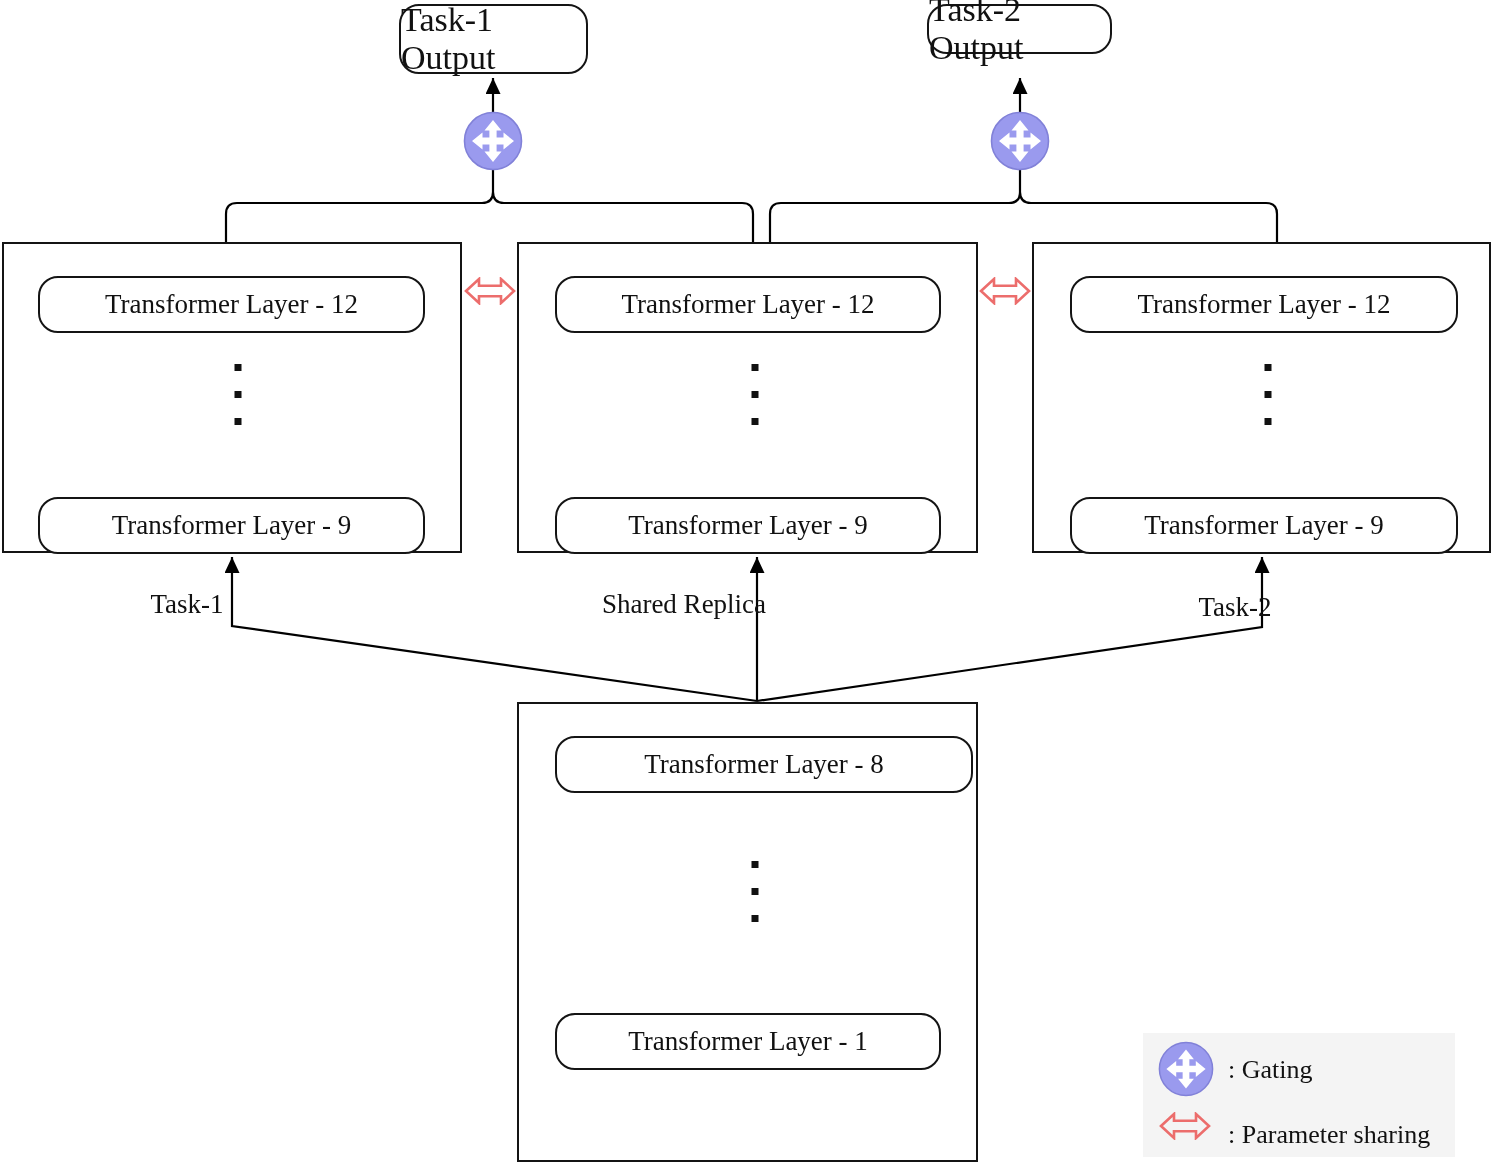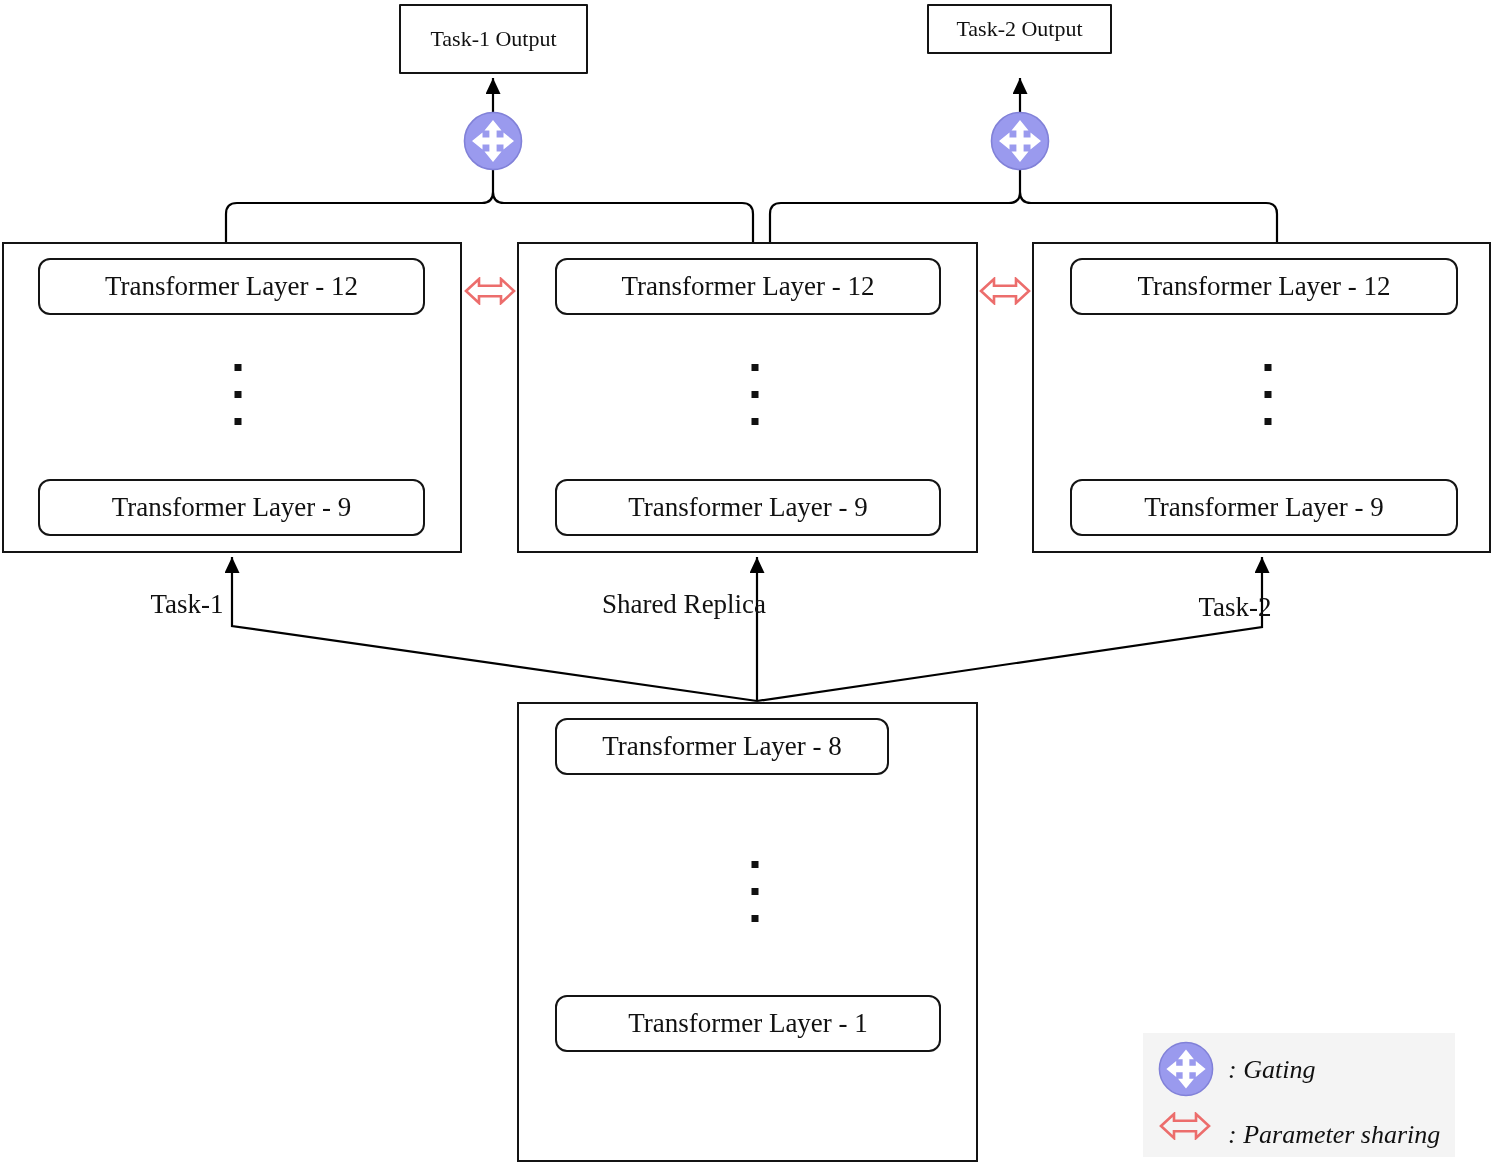--- a/index.html
+++ b/index.html
@@ -10,59 +10,59 @@
     background:#ffffff;
     font-family:"Liberation Serif", serif;
     color:#111;
     overflow:hidden;
   }
   svg{display:block;}
   #overlay{position:absolute;left:0;top:0;pointer-events:none;}
   .outbox{
     position:absolute;
     border:2.2px solid #141414;
-    border-radius:1px;
+    border-radius:20px;
     display:flex;align-items:center;justify-content:center;
-    font-size:22px;
+    font-size:34px;
     background:#fff;
     box-sizing:border-box;
   }
   .bigbox{
     position:absolute;
     border:2.2px solid #141414;
     background:transparent;
     box-sizing:border-box;
   }
   .layerbox{
     position:absolute;
     border:2.2px solid #141414;
-    border-radius:12px;
+    border-radius:20px;
     display:flex;align-items:center;justify-content:center;
     font-size:27px;
     background:#fff;
     box-sizing:border-box;
+    margin-top:18px;
   }
   .vdots{
     position:absolute;
     display:flex;flex-direction:column;gap:20px;
     transform:translateX(-50%);
   }
   .vdots .dot{width:7px;height:7px;background:#111;}
   .freelabel{
     position:absolute;
     transform:translate(-50%,-50%);
     font-size:27px;
     white-space:nowrap;
     margin-left:39px;
   }
   #legend-panel{
     position:absolute;
     left:1143px;top:1033px;width:312px;height:124px;
     background:#f4f4f4;
-    font-style:italic;
   }
   .legend-icon{position:absolute;}
   .legend-text{
     position:absolute;
     left:85px;
     transform:translateY(-50%);
     font-size:26px;
     white-space:nowrap;
   }
 </style>
@@ -157,21 +157,21 @@
     <span class="dot"></span>
     <span class="dot"></span>
   </div>
   <div class="layerbox" style="left:1070px;top:479px;width:388px;height:57px">Transformer Layer - 9</div>
 
   <div class="freelabel" style="left:148px;top:604px">Task-1</div>
   <div class="freelabel" style="left:645px;top:604px">Shared Replica</div>
   <div class="freelabel" style="left:1196px;top:607px">Task-2</div>
 
   <div class="bigbox" style="left:517px;top:702px;width:461px;height:460px"></div>
-  <div class="layerbox" style="left:555px;top:718px;width:334px;height:57px">Transformer Layer - 8</div>
+  <div class="layerbox" style="left:555px;top:718px;width:418px;height:57px">Transformer Layer - 8</div>
   <div class="vdots" style="left:755px;top:861px">
     <span class="dot"></span>
     <span class="dot"></span>
     <span class="dot"></span>
   </div>
   <div class="layerbox" style="left:555px;top:995px;width:386px;height:57px">Transformer Layer - 1</div>
 
 </div>
 
 </body></html>

